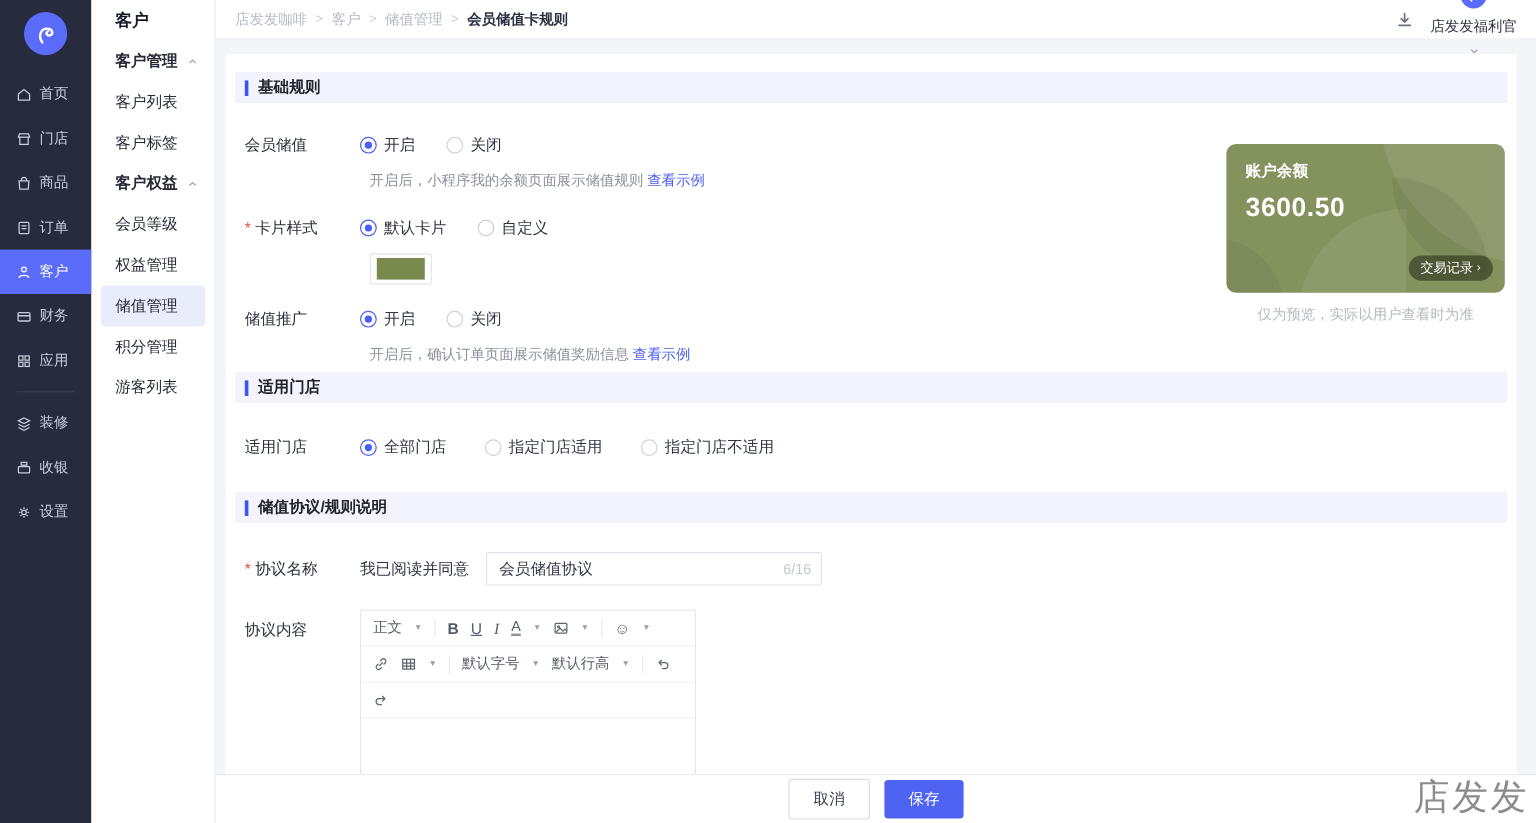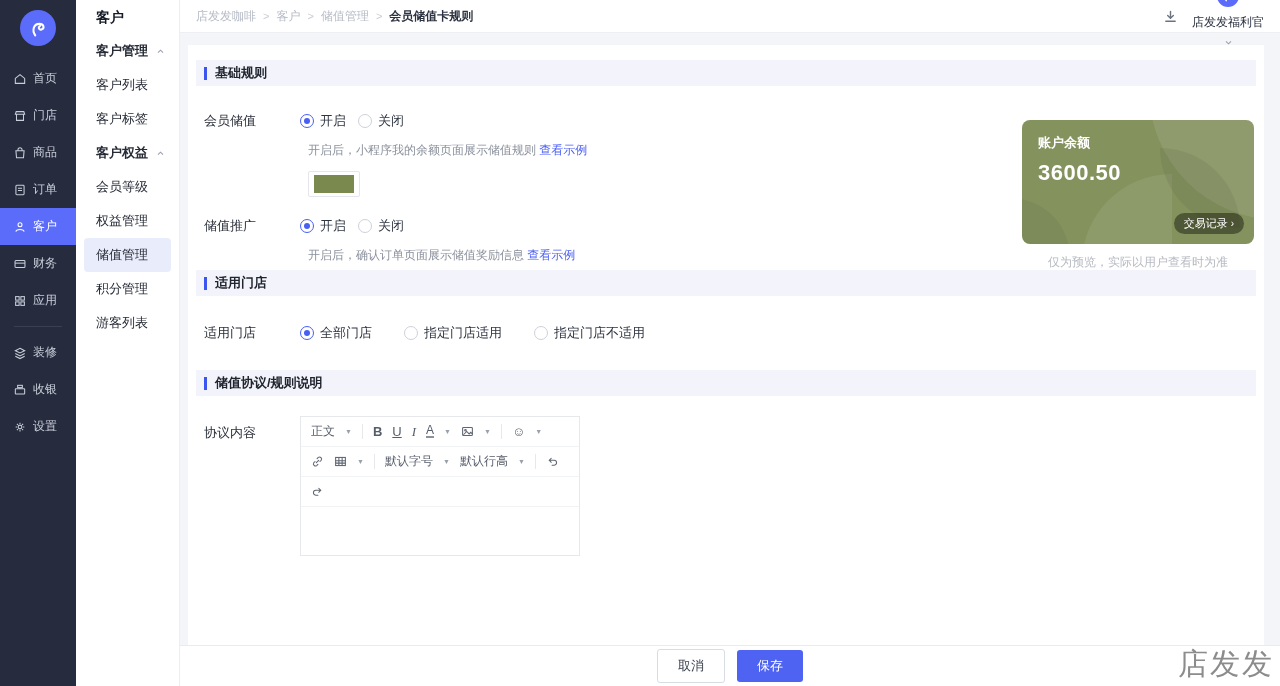--- a/index.html
+++ b/index.html
@@ -44,21 +44,21 @@
   .main { position:absolute; left:180px; top:33px; right:0; bottom:0; background:#f4f5f8; }
   .card { position:absolute; left:8px; top:12px; right:16px; bottom:0; background:#fff;
           padding:15px 8px 0; overflow:hidden; }
   .strip { height:26px; background:#f3f4fb; display:flex; align-items:center; gap:8px; padding-left:8px; }
   .strip .bar { width:3px; height:13px; background:#3b55ee; flex:none; }
   .strip .stitle { font-size:13px; font-weight:bold; color:#20242e; }
 
   .row { display:flex; align-items:center; gap:14px; padding-left:8px; font-size:13px; color:#2f3542; }
   .lbl { width:82px; flex:none; text-align:left; color:#2a2f3a; }
   .req::before { content:"* "; color:#f04545; }
-  .rgroup { display:flex; gap:12px; }
+  .rgroup { display:flex; gap:26px; }
   .rd { display:inline-flex; align-items:center; gap:6px; cursor:pointer; color:#2f3542; }
   .rd .c { width:14px; height:14px; border:1px solid #cdd1d9; border-radius:50%; background:#fff; flex:none; }
   .rd.on .c { border-color:#4a5ef5; }
   .rd.on .c::after { content:""; display:block; width:6px; height:6px; margin:3px; border-radius:50%; background:#4a5ef5; }
   .helper { margin-left:104px; padding-left:8px; font-size:12px; color:#8a909c; }
   .helper2 { font-size:13px; color:#3c424e; }
   .link { color:#4a5ef5; cursor:pointer; text-decoration:none; }
 
   .swatch-wrap { margin-left:112px; margin-top:12px; width:52px; height:26px; border:1px solid #e4e6ec;
                  background:#fff; border-radius:2px; display:flex; align-items:center; justify-content:center; cursor:pointer; }
@@ -284,20 +284,33 @@
               <span class="c"></span>
               <span>关闭</span>
             </span>
         </div>
       </div>
       <div class="helper mt12">
         <span>开启后，小程序我的余额页面展示储值规则</span>
         <span class="link">查看示例</span>
       </div>
 
+      <div class="row mt22">
+        <span class="lbl req">卡片样式</span>
+        <div class="rgroup">
+          <span class="rd on">
+              <span class="c"></span>
+              <span>默认卡片</span>
+            </span>
+          <span class="rd">
+              <span class="c"></span>
+              <span>自定义</span>
+            </span>
+        </div>
+      </div>
       <div class="swatch-wrap">
         <span class="swatch"></span>
       </div>
 
       <div class="row mt20">
         <span class="lbl">储值推广</span>
         <div class="rgroup">
           <span class="rd on">
               <span class="c"></span>
               <span>开启</span>
@@ -335,20 +348,28 @@
             </span>
         </div>
       </div>
 
       <div class="strip mt28">
         <span class="bar"></span>
         <span class="stitle">储值协议/规则说明</span>
       </div>
 
 
+      <div class="row mt24">
+        <span class="lbl req">协议名称</span>
+        <span>我已阅读并同意</span>
+        <div class="inp-wrap">
+          <input type="text" value="会员储值协议" style="">
+          <span class="counter">6/16</span>
+        </div>
+      </div>
 
       <div class="row mt20" style="align-items:flex-start">
         <span class="lbl" style="padding-top:8px">协议内容</span>
         <div class="editor">
           <div class="tb-row">
             <span class="tbtn">
                 <span>正文</span>
                 <span class="tb-caret">▼</span>
               </span>
             <span class="tdiv"></span>

